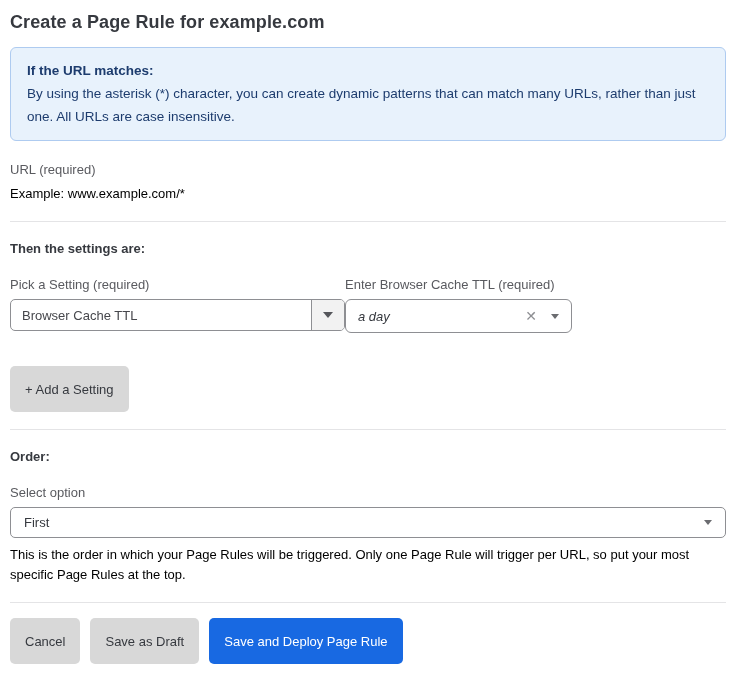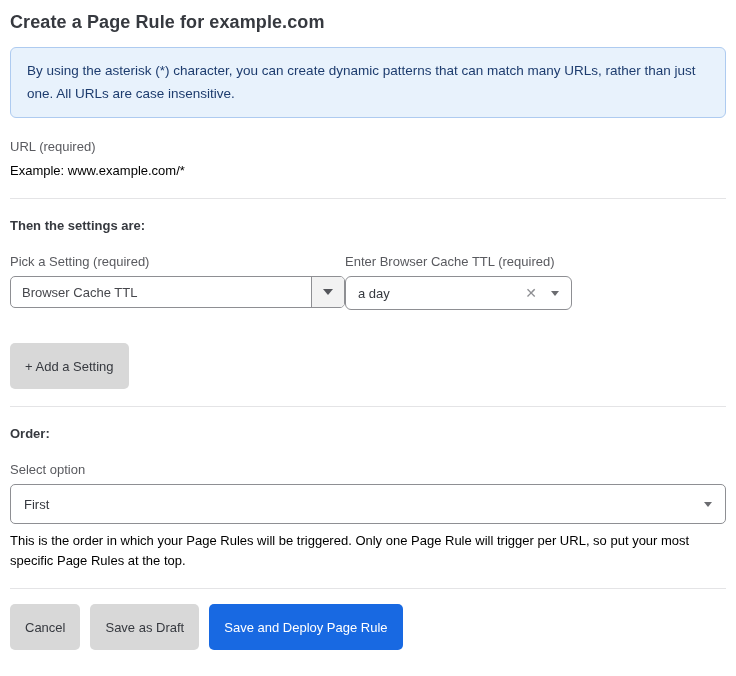--- a/index.html
+++ b/index.html
@@ -130,21 +130,21 @@
     align-items: center;
     height: 34px;
     border: 1px solid #8e8f93;
     border-radius: 6px;
     background: #ffffff;
     padding: 0 12px;
     font-size: 13px;
     color: #36393f;
     cursor: pointer;
   }
-  .select-clearable .select-value { flex: 1; }
+  .select-clearable .select-value { flex: 1; font-style: italic; }
   .clear-x {
     color: #8d8e92;
     font-size: 14px;
     margin-right: 14px;
     cursor: pointer;
     line-height: 1;
   }
 
   
   .btn {
@@ -159,21 +159,21 @@
   }
   .btn-gray { background: #d8d8d8; color: #36393f; }
   .btn-blue { background: #1869e2; color: #ffffff; }
 
   .add-setting-wrap { margin-top: 33px; }
 
   
   .select-full {
     display: flex;
     align-items: center;
-    height: 40px;
+    height: 31px;
     border: 1px solid #8e8f93;
     border-radius: 5px;
     background: #ffffff;
     padding: 0 13px;
     font-size: 13px;
     color: #36393f;
     cursor: pointer;
     margin-top: 0;
   }
   .select-full .select-value { flex: 1; }
@@ -185,20 +185,21 @@
   }
 </style>
 </head>
 <body>
 
 <div class="page">
 
   <h1 class="page-title">Create a Page Rule for example.com</h1>
 
   <div class="info-box">
+    <div class="info-heading">If the URL matches:</div>
     <div>By using the asterisk (*) character, you can create dynamic patterns that can match many URLs, rather than just one. All URLs are case insensitive.</div>
   </div>
 
   <div class="field-label">URL (required)</div>
   <div class="helper-text">Example: www.example.com/*</div>
 
   <hr class="divider">
 
   <div class="section-heading">Then the settings are:</div>
 

